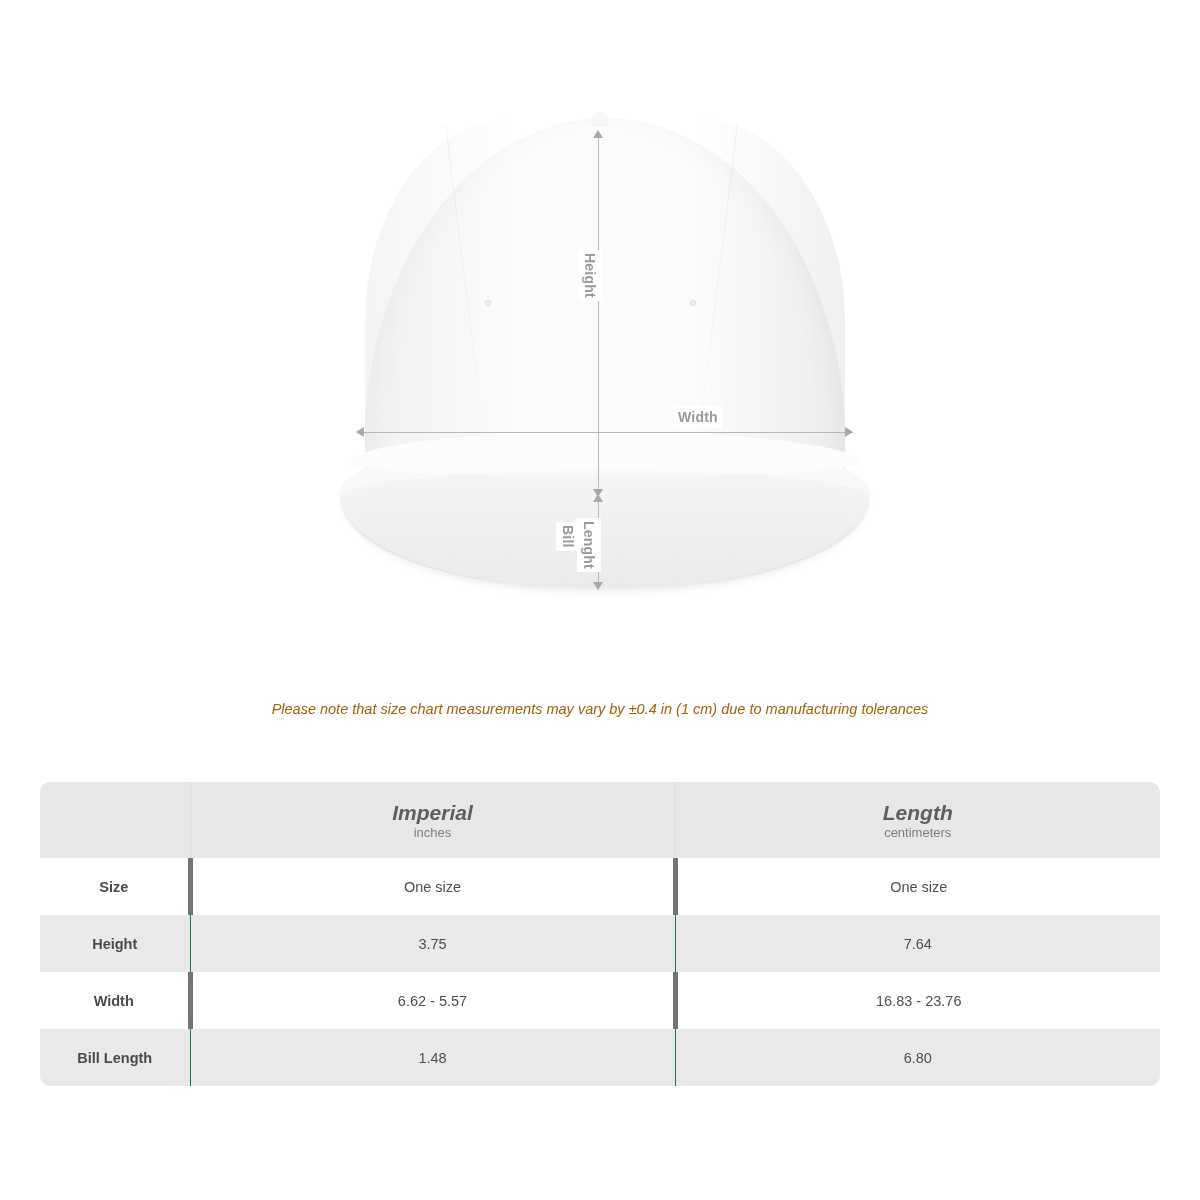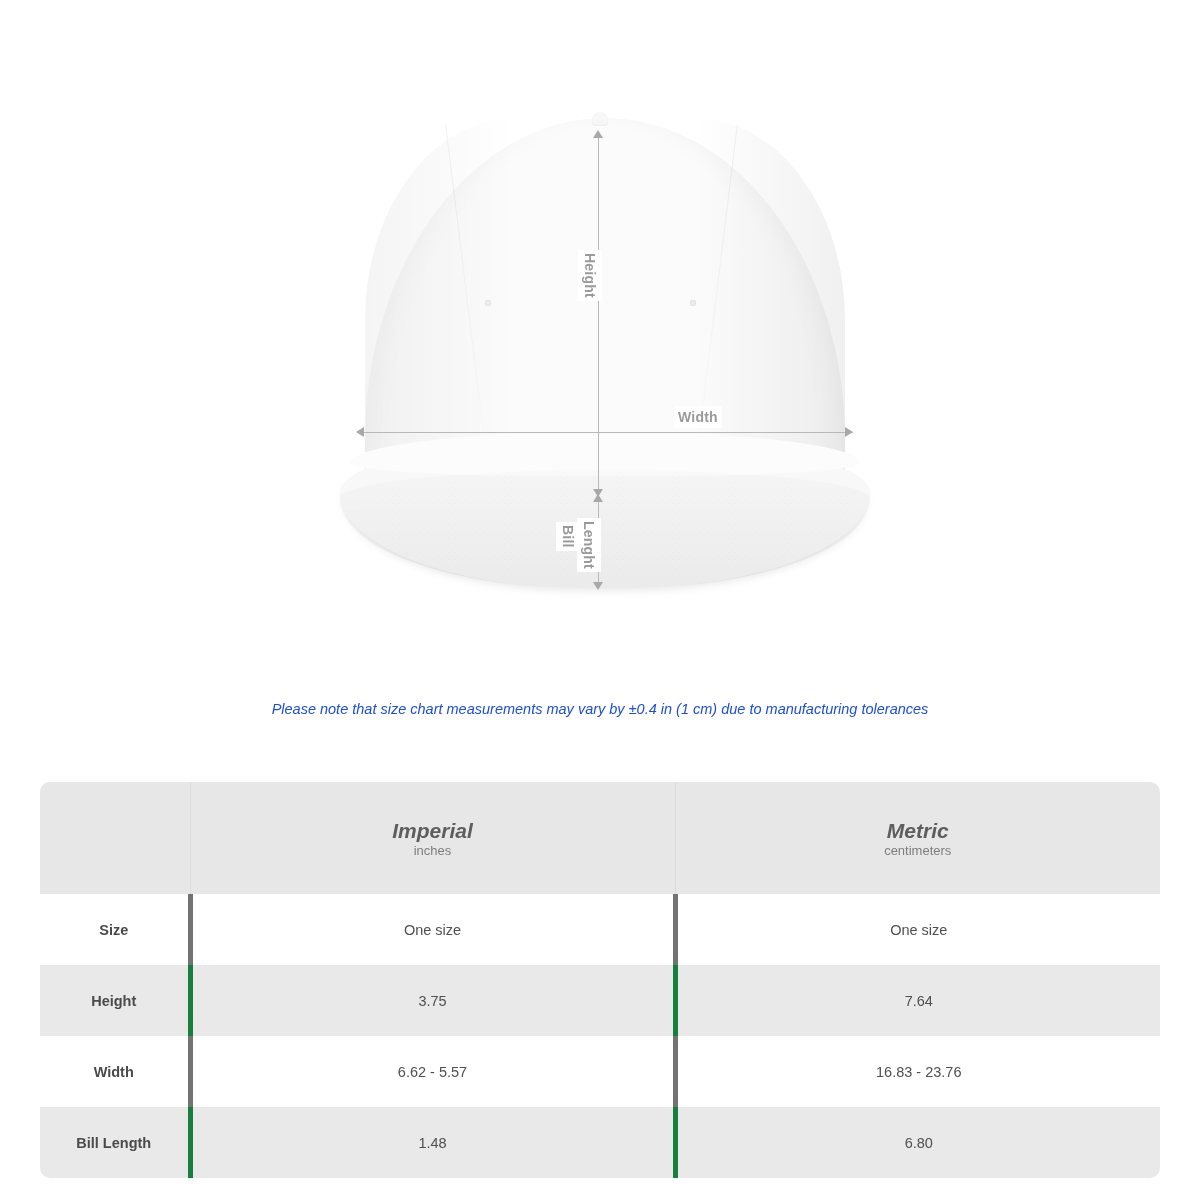--- a/index.html
+++ b/index.html
@@ -204,21 +204,21 @@
     margin: 0;
     font-size: 25px;
     font-weight: bold;
     color: #2f2f2f;
     letter-spacing: -0.1px;
   }
   .caption p {
     margin: 13px 0 4px 0;
     font-size: 14.5px;
     font-style: italic;
-    color: #1d4ed8;
+    color: #a16207;
   }
 
   
   .table-wrap {
     position: absolute;
     left: 40px;
     top: 782px;
     width: 1120px;
     border-radius: 10px;
     overflow: hidden;
@@ -227,58 +227,58 @@
     width: 100%;
     border-collapse: collapse;
     table-layout: fixed;
   }
   table.sizes th, table.sizes td {
     text-align: center;
     vertical-align: middle;
   }
   .unit-head {
     background: #e7e7e7;
-    height: 112px;
+    height: 76px;
   }
   .unit-head th {
     font-weight: normal;
   }
   .unit-title {
     display: block;
     font-size: 21px;
     font-style: italic;
     font-weight: bold;
     color: #5e5e5e;
   }
   .unit-sub {
     display: block;
     font-size: 13px;
     color: #7d7d7d;
   }
   .corner-cell {
     background: #e7e7e7;
   }
-  tbody tr { height: 71px; }
+  tbody tr { height: 57px; }
   tbody tr.odd { background: #ffffff; }
   tbody tr.even { background: #e9e9e9; }
   td.row-label {
     font-size: 14.5px;
     font-weight: bold;
     color: #4a4a4a;
     width: 150px;
   }
   td.val {
     font-size: 14.5px;
     color: #4f4f4f;
   }
   .vdiv {
     border-left: 1px solid #dcdcdc;
   }
   tbody tr.odd td.val { border-left: 5px solid #737373; }
-  tbody tr.even td.val { border-left: 5px solid #15803d; }
+  tbody tr.even td.val { border-left: 1px solid #15803d; }
 </style>
 </head>
 <body>
 
 <div class="page">
 
   <div class="illustration">
 
     <div class="cap">
       <div class="crown"></div>
@@ -326,21 +326,21 @@
   <div class="table-wrap">
     <table class="sizes">
       <thead>
         <tr class="unit-head">
           <th class="corner-cell" style="width:150px;"></th>
           <th class="vdiv">
             <span class="unit-title">Imperial</span>
             <span class="unit-sub">inches</span>
           </th>
           <th class="vdiv">
-            <span class="unit-title">Metric</span>
+            <span class="unit-title">Length</span>
             <span class="unit-sub">centimeters</span>
           </th>
         </tr>
       </thead>
       <tbody>
         <tr class="odd">
           <td class="row-label">Size</td>
           <td class="val">One size</td>
           <td class="val">One size</td>
         </tr>

